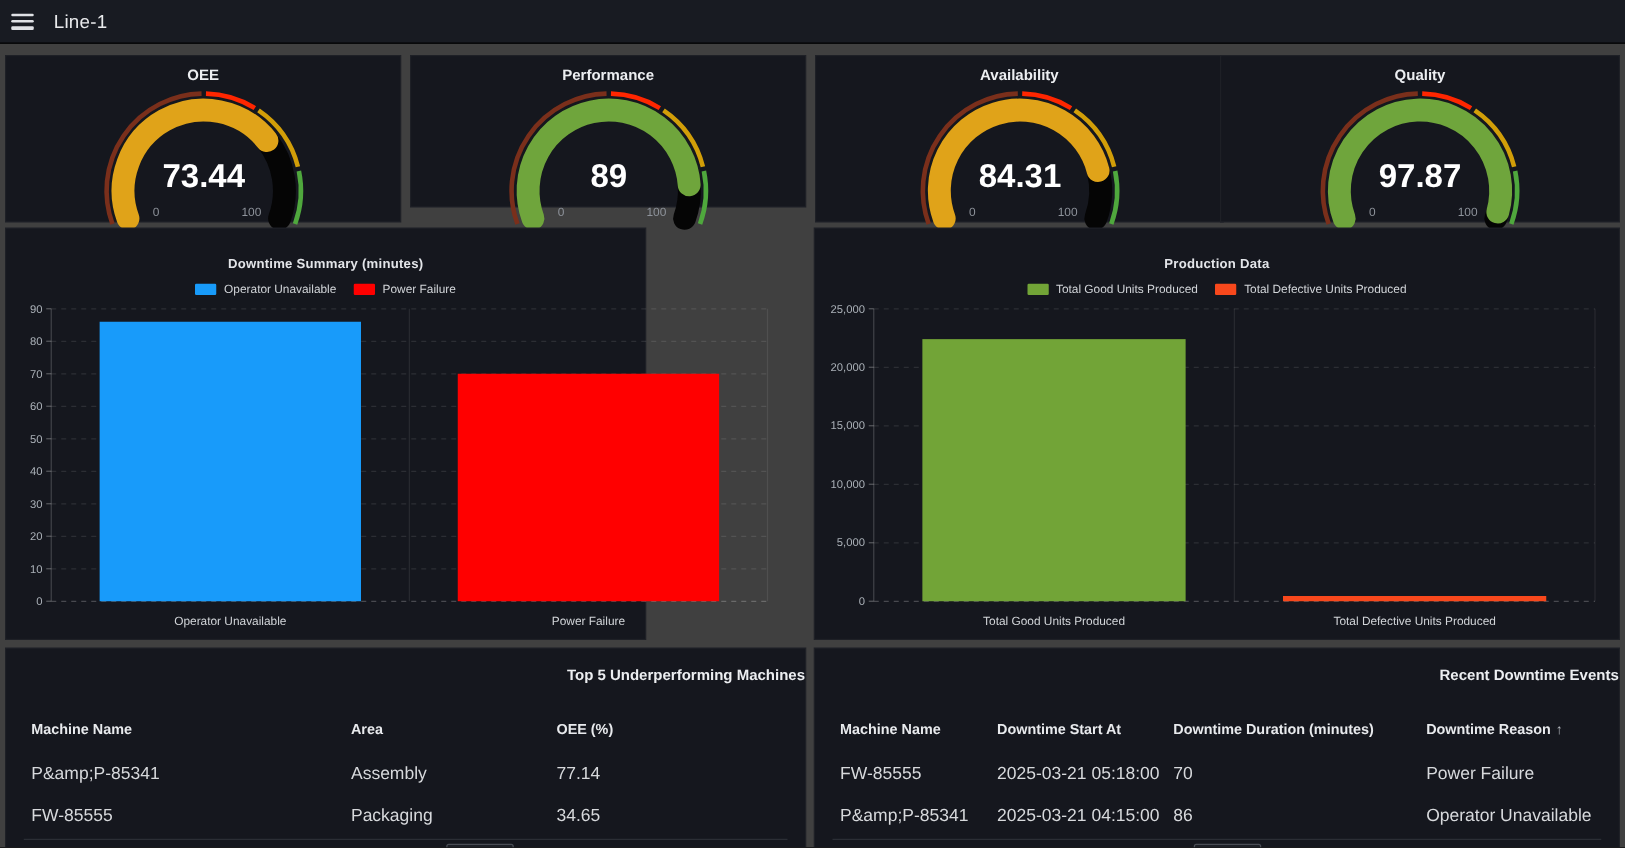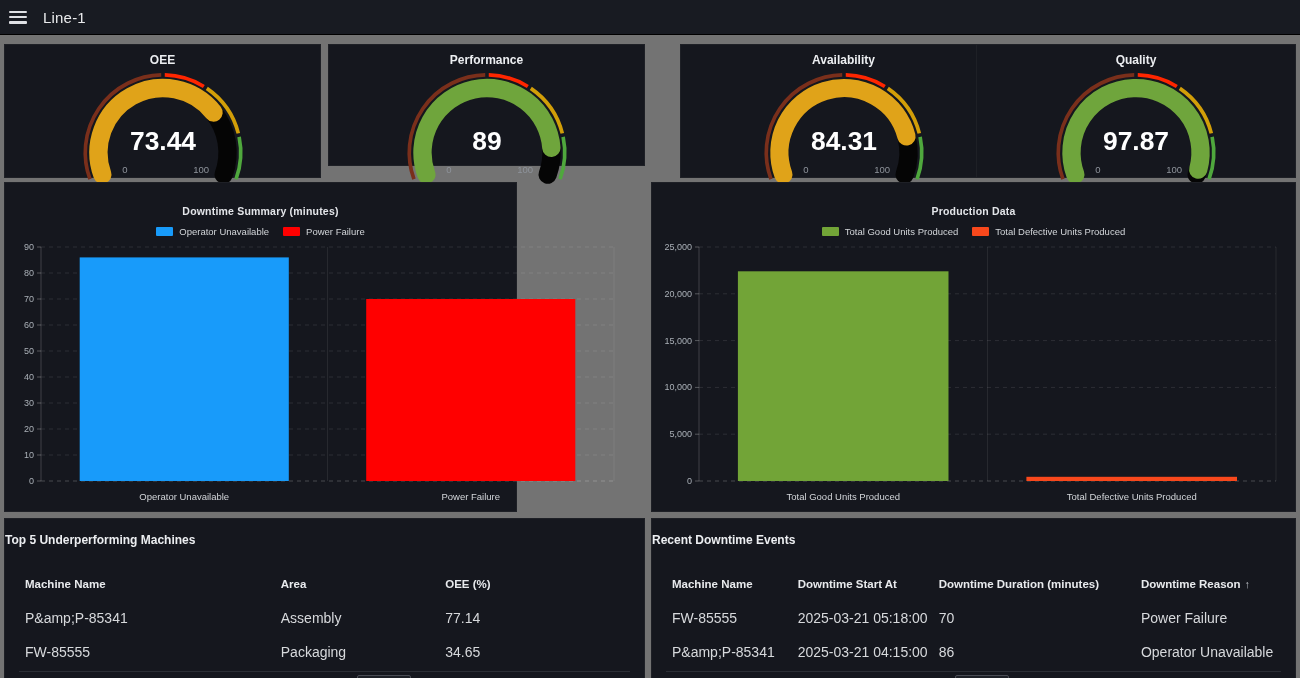--- a/index.html
+++ b/index.html
@@ -1,31 +1,31 @@
 <!DOCTYPE html>
 <html><head>
 <meta charset="utf-8">
 <style>
   html,body{margin:0;padding:0;background:#000;font-family:"Liberation Sans",sans-serif;}
-  .page{position:relative;width:1300px;height:678px;overflow:hidden;background:#737373;}
+  .page{position:relative;width:1300px;height:678px;overflow:hidden;background:#404040;}
 
   
   .topbar{position:absolute;left:0;top:0;width:1300px;height:34px;background:#181b22;
           display:flex;align-items:center;border-bottom:1px solid #000;}
   .menu-btn{width:18px;height:13px;margin-left:9px;display:flex;flex-direction:column;
             justify-content:space-between;cursor:pointer;}
   .menu-btn span{display:block;height:2.5px;background:#dfe1e5;border-radius:1px;}
   .tb-title{color:#e9eaec;font-size:15px;margin-left:16px;letter-spacing:.2px;}
 
   
   .panel{position:absolute;background:#15171e;border:1px solid rgba(255,255,255,0.04);
          box-sizing:border-box;}
   .p-g0{left:4px;top:44px;width:317px;height:134px;}
   .p-g1{left:328px;top:44px;width:317px;height:122px;}
-  .p-g2{left:652px;top:44px;width:327px;height:134px;margin-left:28px;}
+  .p-g2{left:652px;top:44px;width:327px;height:134px;}
   .p-g3{left:976px;top:44px;width:320px;height:134px;}
   .p-c0{left:4px;top:182px;width:513px;height:330px;}
   .p-c1{left:651px;top:182px;width:645px;height:330px;}
   .p-t0{left:4px;top:518px;width:641px;height:190px;}
   .p-t1{left:651px;top:518px;width:645px;height:190px;}
 
   
   .g-title{font-size:12px;font-weight:bold;color:#eceef1;text-align:center;padding-top:8px;}
   .gauge{display:block;margin:2px auto 0;overflow:visible;}
 
@@ -33,21 +33,21 @@
   .chart-panel{padding:0;}
   .c-title{font-size:10.5px;font-weight:bold;color:#e3e5e9;text-align:center;padding-top:22px;
            letter-spacing:.2px;}
   .legend{display:flex;justify-content:center;align-items:center;gap:14px;margin-top:9px;}
   .lg-item{display:flex;align-items:center;gap:6px;cursor:pointer;}
   .lg-swatch{width:17px;height:9px;border-radius:1px;display:inline-block;}
   .lg-label{font-size:9.5px;color:#d2d5d9;}
   .chart{display:block;margin:4px auto 0;overflow:visible;}
 
   
-  .t-title{font-size:12px;font-weight:bold;color:#eceef1;text-align:left;padding-top:14px;}
+  .t-title{font-size:12px;font-weight:bold;color:#eceef1;text-align:right;padding-top:14px;}
   .tbl{margin-top:20px;padding-left:20px;padding-right:10px;}
   .tr{display:grid;align-items:center;height:34px;}
   .cols0{grid-template-columns:42% 27% 31%;}
   .cols1{grid-template-columns:20.5% 23% 33% 23.5%;}
   .th{font-size:11.5px;font-weight:bold;color:#e8eaed;}
   .td{font-size:14px;color:#d7d9dc;}
   .sort-arrow{color:#b8bcc2;font-weight:bold;margin-left:4px;font-size:11px;}
   .t-divider{position:absolute;left:14px;right:14px;top:152px;border-top:1px solid #2b2e35;}
   .pager-stub{position:absolute;top:156px;width:52px;height:24px;background:#1d2027;
               border:1px solid #4a4d55;border-radius:2px;}

